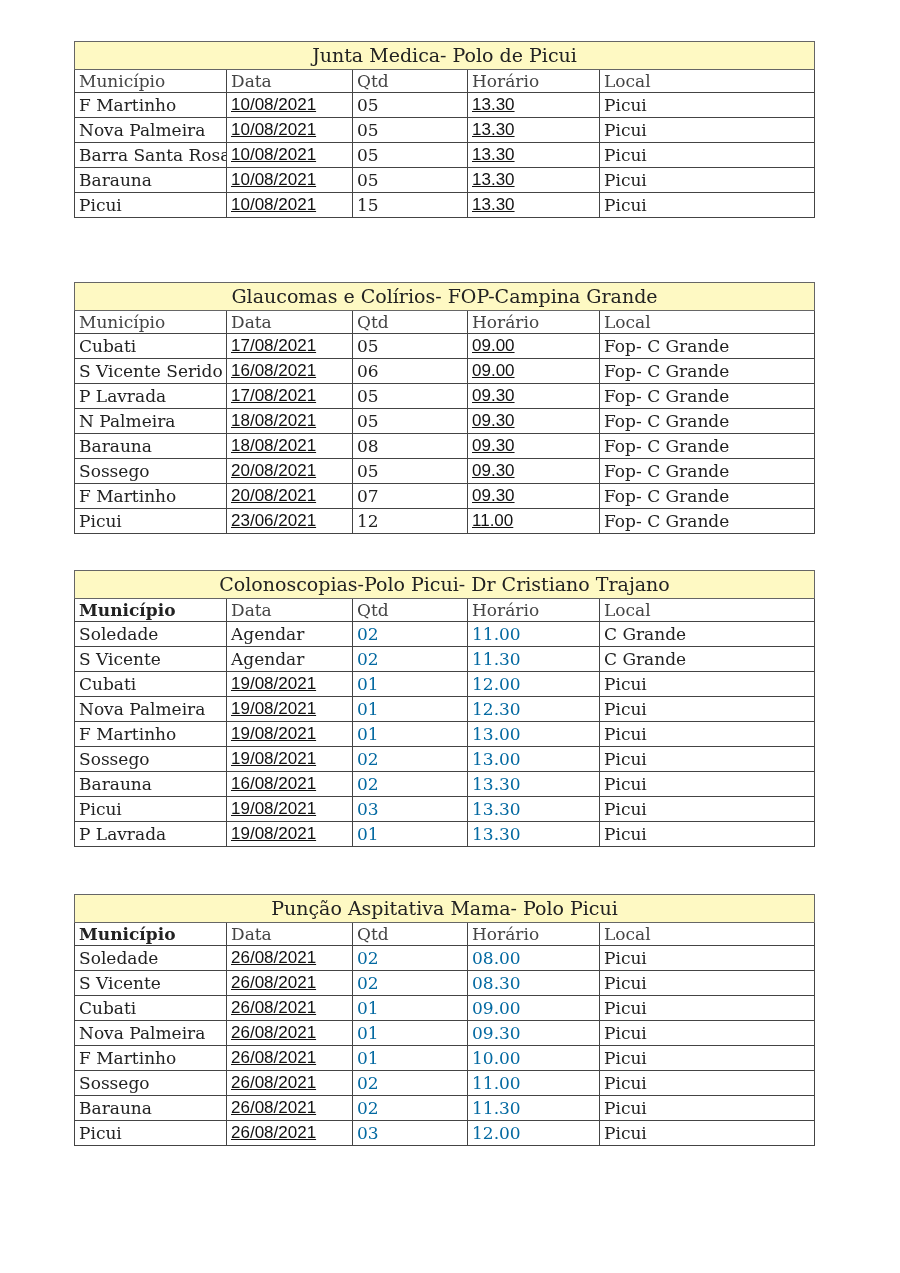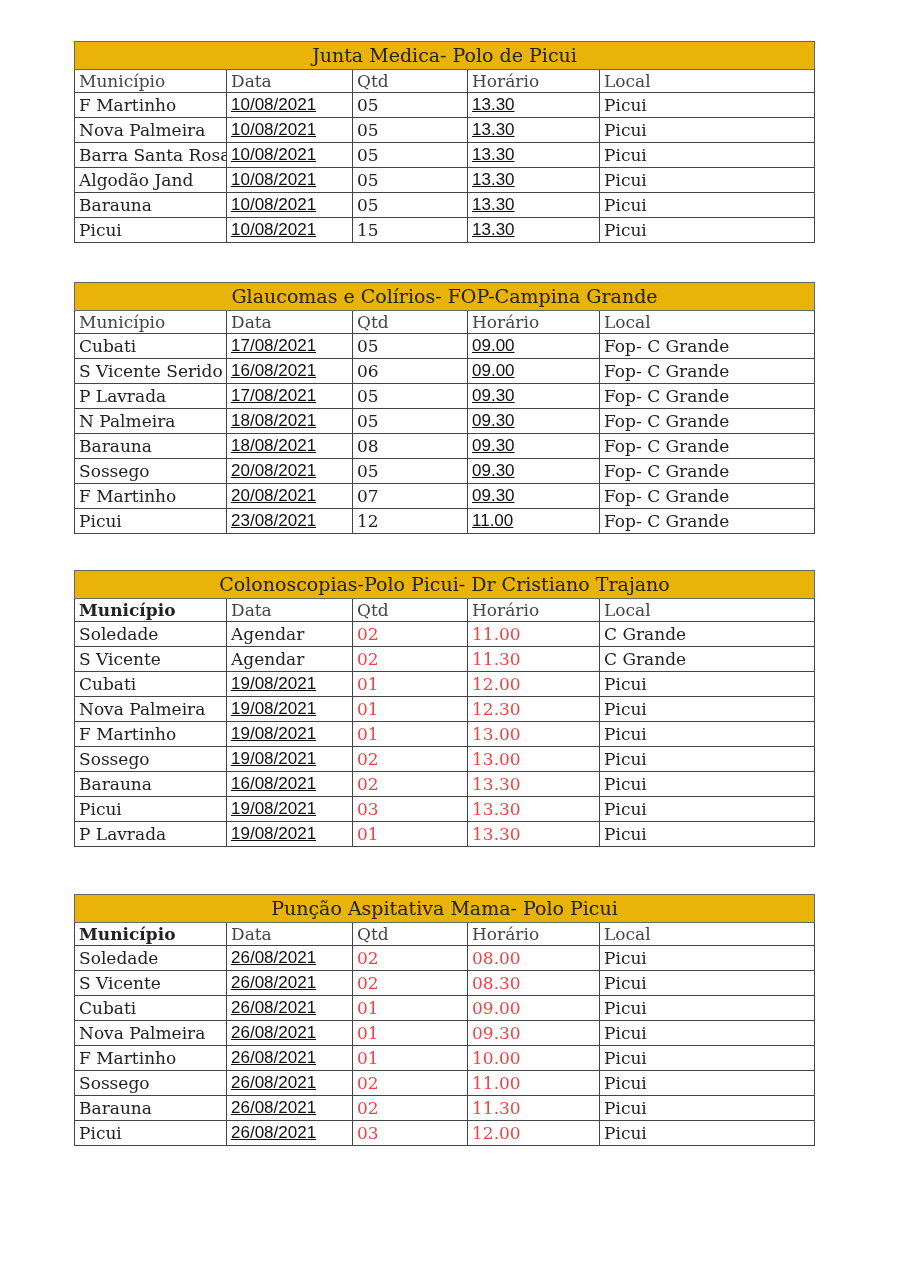--- a/index.html
+++ b/index.html
@@ -9,34 +9,34 @@
       border-collapse: collapse; table-layout: fixed;
       font-family: "DejaVu Serif", "Liberation Serif", serif;
       color: #222;
     }
     .tbl td, .tbl th {
       border: 1px solid #444; padding: 0 4px; height: 24px;
       font-size: 17px; line-height: 24px; white-space: nowrap; overflow: hidden;
       font-weight: normal; text-align: left;
     }
     .tbl .title th {
-      background: #eab308; text-align: center; font-size: 19px; height: 27px; line-height: 27px;
+      background: #fef9c3; text-align: center; font-size: 19px; height: 27px; line-height: 27px;
       border-color: #666;
     }
     .tbl .hdr td { color: #444; font-size: 17px; height: 22px; line-height: 22px; }
     .tbl .hdr td.bold { font-weight: bold; color: #222; }
     .c-mun { width: 152px; }
     .c-data { width: 126px; }
     .c-qtd { width: 115px; }
     .c-hor { width: 132px; }
     .c-loc { width: auto; }
     .sans { font-family: "Liberation Sans", "DejaVu Sans", sans-serif; font-weight: bold; font-size: 16px; color: #111; text-decoration: underline; }
     .bold { font-weight: bold; }
     .ctr { text-align: left; }
-    .light { color: #ef4444; }
+    .light { color: #0369a1; }
   </style>
 </head>
 <body>
 
 <table class="tbl" style="top:41px;">
   <colgroup>
       <col class="c-mun">
       <col class="c-data">
       <col class="c-qtd">
       <col class="c-hor">
@@ -70,27 +70,20 @@
         <td class="bold">Picui</td>
       </tr>
       <tr>
         <td>Barra Santa Rosa</td>
         <td class="sans">10/08/2021</td>
         <td class="bold ctr">05</td>
         <td class="sans">13.30</td>
         <td class="bold">Picui</td>
       </tr>
       <tr>
-        <td>Algodão Jand</td>
-        <td class="sans">10/08/2021</td>
-        <td class="bold ctr">05</td>
-        <td class="sans">13.30</td>
-        <td class="bold">Picui</td>
-      </tr>
-      <tr>
         <td>Barauna</td>
         <td class="sans">10/08/2021</td>
         <td class="bold ctr">05</td>
         <td class="sans">13.30</td>
         <td class="bold">Picui</td>
       </tr>
       <tr>
         <td>Picui</td>
         <td class="sans">10/08/2021</td>
         <td class="bold ctr">15</td>
@@ -165,21 +158,21 @@
       </tr>
       <tr>
         <td>F Martinho</td>
         <td class="sans">20/08/2021</td>
         <td class="bold ctr">07</td>
         <td class="sans">09.30</td>
         <td class="bold">Fop- C Grande</td>
       </tr>
       <tr>
         <td>Picui</td>
-        <td class="sans">23/08/2021</td>
+        <td class="sans">23/06/2021</td>
         <td class="bold ctr">12</td>
         <td class="sans">11.00</td>
         <td class="bold">Fop- C Grande</td>
       </tr>
     </tbody>
 </table>
 
 <table class="tbl" style="top:570px;">
   <colgroup>
       <col class="c-mun">

